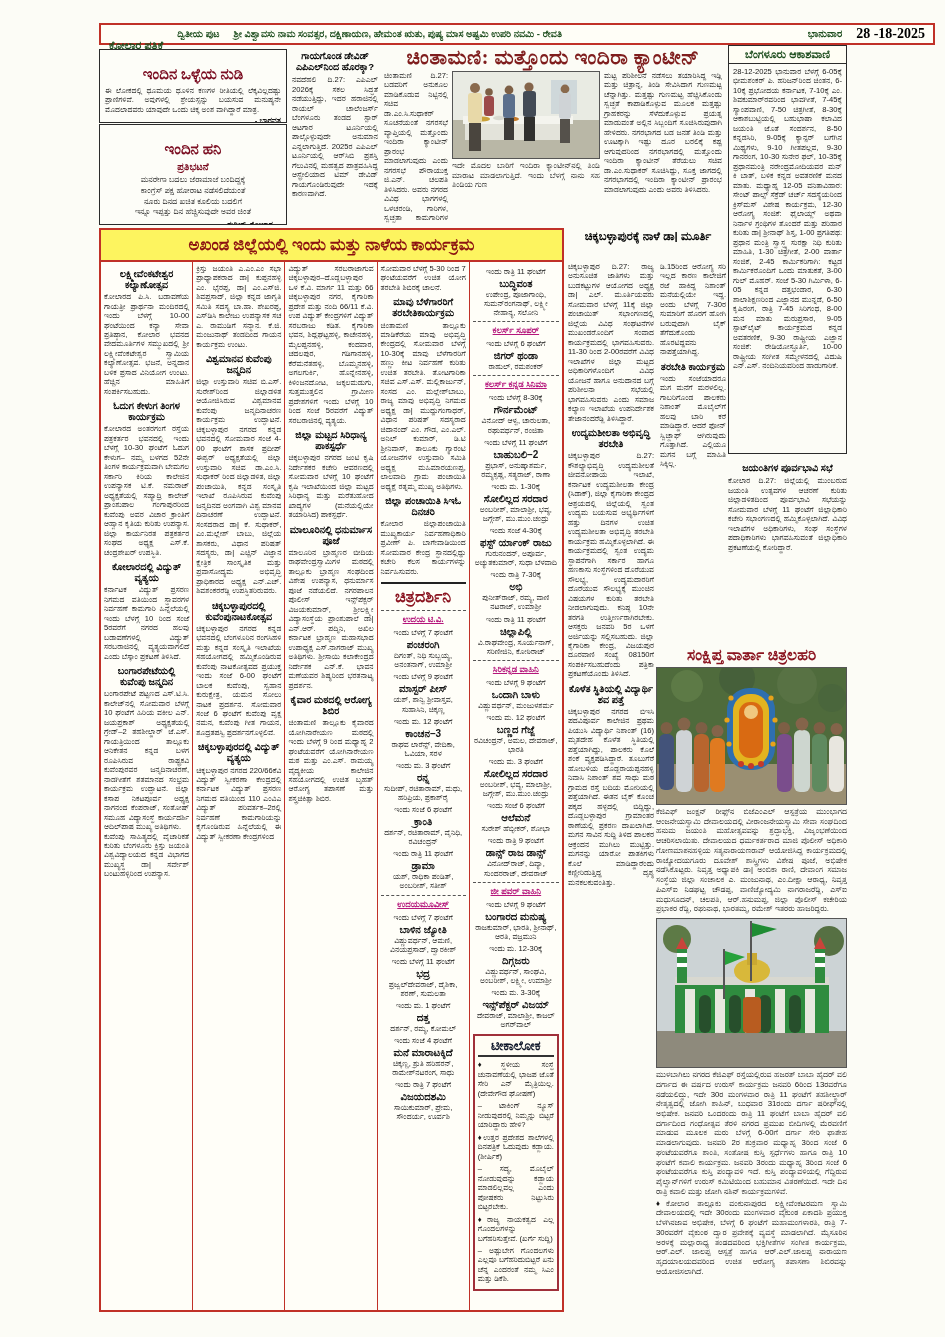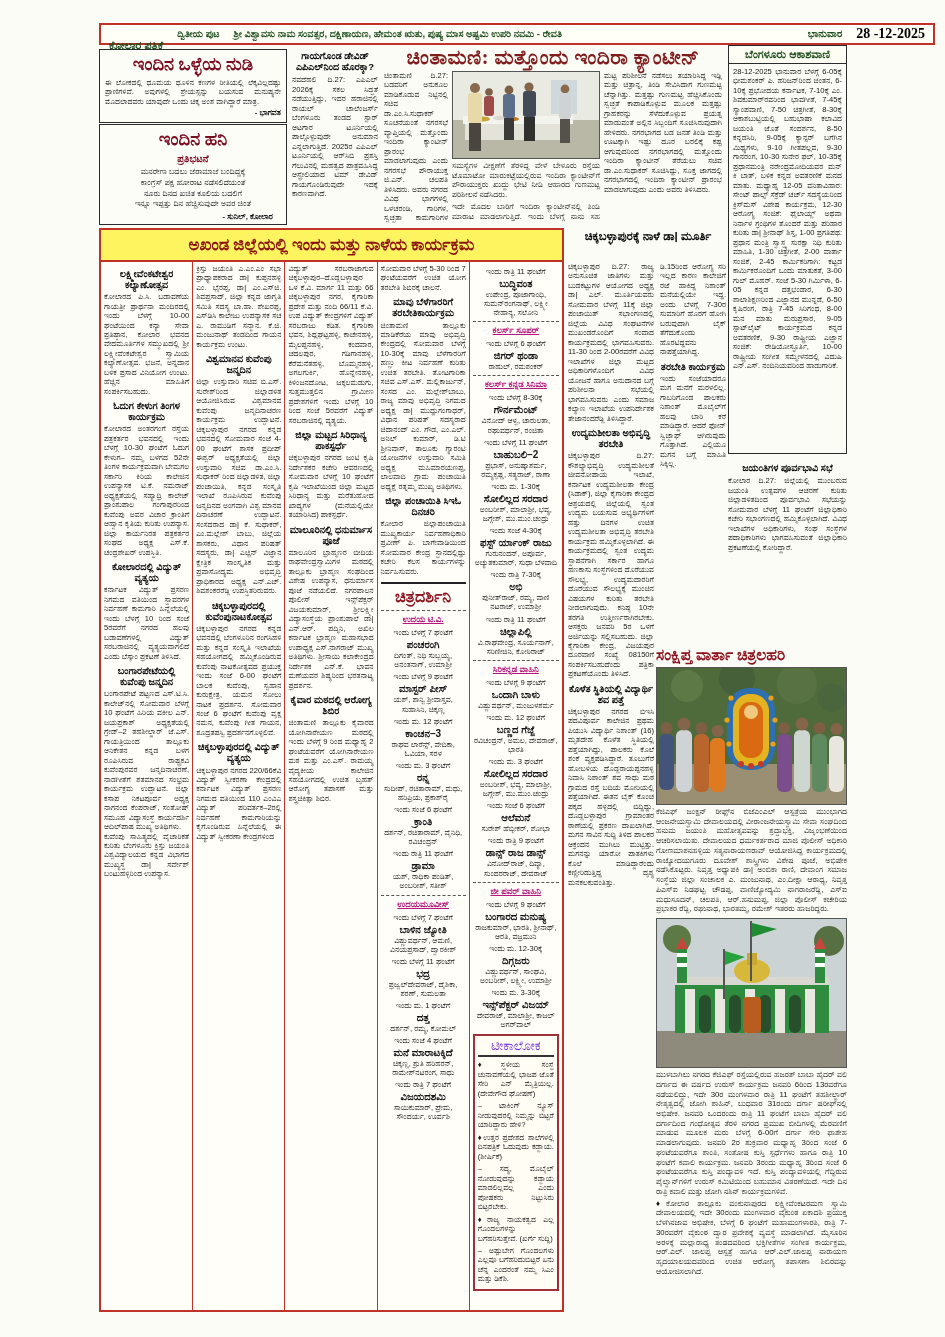--- a/index.html
+++ b/index.html
@@ -12,21 +12,21 @@
   
   .masthead{left:99px;top:23px;width:836px;height:22px;border:2px solid #c03128;
             display:flex;align-items:center;padding:0 8px;box-sizing:border-box;gap:14px;background:#fffef7;}
   .mh-title{font-weight:bold;font-size:11px;color:#1d4d1d;margin-top:23px;}
   .mh-sub{font-size:9.5px;color:#1d4d1d;font-weight:bold;}
   .mh-panch{font-size:9.5px;color:#1d4d1d;font-weight:bold;flex:1;}
   .mh-day{font-size:10px;color:#1d4d1d;font-weight:bold;}
   .mh-date{font-size:14px;font-weight:bold;color:#000;font-family:"Liberation Serif","DejaVu Serif",serif;}
   
   .q-title{font-family:"Liberation Serif","DejaVu Serif",serif;font-weight:bold;color:#7a0c20;
-           text-align:center;font-size:18px;margin:2px 0 3px;}
+           text-align:center;font-size:15px;margin:14px 0 3px;}
   .q-sub{font-weight:bold;color:#7a0c20;text-align:center;font-size:10px;margin:1px 0 2px;}
   .q-credit{font-size:7.8px;font-weight:bold;text-align:right;margin-top:2px;}
   .poem{font-size:8px;line-height:1.35;text-align:center;white-space:pre-line;}
   
   .headline-xl{font-weight:bold;font-size:20px;text-align:center;letter-spacing:.5px;color:#7f1d1d;
                font-family:"Liberation Serif","DejaVu Serif",serif;line-height:1.05;}
   .headline-m{font-weight:bold;font-size:11.5px;text-align:center;color:#000;line-height:1.2;}
   .headline-s{font-weight:bold;font-size:9.5px;text-align:center;color:#000;line-height:1.18;}
   
   .ak-title{border:1.5px solid #2b2b2b;background:#fffef4;text-align:center;font-weight:bold;
@@ -42,40 +42,40 @@
   .ehead{font-weight:bold;font-size:9.6px;text-align:center;line-height:1.15;margin:4px 0 2px;color:#000;}
   .bigtitle{font-family:"Liberation Serif","DejaVu Serif",serif;font-weight:bold;font-size:16px;
             color:#8b1420;text-align:center;margin:6px 0 2px;border-top:2px solid #222;padding-top:4px;}
   .channel{color:#b5177c;font-weight:bold;text-align:center;font-size:8.6px;text-decoration:underline;
            margin:4px 0 1px;border-top:1px dashed #555;padding-top:3px;}
   .time{text-align:center;font-size:7.6px;margin-top:3px;}
   .mtitle{text-align:center;font-weight:bold;font-size:10px;line-height:1.1;margin:1px 0;}
   .cast{text-align:center;font-size:7.6px;line-height:1.2;}
   
   .teeka{border:2.5px solid #a0303a;margin-top:5px;padding:2px 3px;background:#fffdf4;}
-  .teeka-title{font-weight:normal;font-size:13px;text-align:center;color:#6d28d9;
+  .teeka-title{font-weight:bold;font-size:13px;text-align:center;color:#0f172a;
                border-bottom:2px solid #333;margin-bottom:3px;padding-bottom:1px;
                font-family:"Liberation Serif","DejaVu Serif",serif;}
   
   .photo-frame{border:1px solid #555;overflow:hidden;background:#ccc;}
   .caption{font-size:7.8px;line-height:1.25;text-align:justify;margin-top:2px;}
   .briefs-title{font-family:"Liberation Serif","DejaVu Serif",serif;font-weight:bold;font-size:15.5px;
-                color:#8b1420;text-align:left;margin-bottom:3px;}
+                color:#8b1420;text-align:center;margin-bottom:3px;}
 </style>
 </head>
 <body>
 
 <div class="page">
 
   <div class="abs masthead">
     <span class="mh-title">ಕೋಲಾರ ಪತ್ರಿಕೆ</span>
     <span class="mh-sub">ದ್ವಿತೀಯ ಪುಟ</span>
     <span class="mh-panch">ಶ್ರೀ ವಿಶ್ವಾವಸು ನಾಮ ಸಂವತ್ಸರ, ದಕ್ಷಿಣಾಯಣ, ಹೇಮಂತ ಋತು, ಪುಷ್ಯ ಮಾಸ ಅಷ್ಟಮಿ ಉಪರಿ ನವಮಿ - ರೇವತಿ</span>
     <span class="mh-day">ಭಾನುವಾರ</span>
-    <span class="mh-date">28 -12-2025</span>
+    <span class="mh-date">28 -18-2025</span>
   </div>
 
   <div class="abs bx" style="left:99px;top:49px;width:188px;height:74px;padding:2px 5px;box-sizing:border-box;overflow:hidden;">
     <div class="q-title">ಇಂದಿನ ಒಳ್ಳೆಯ ನುಡಿ</div>
     <div class="para">ಈ ಲೋಕದಲ್ಲಿ ಧೂಮಯ ಧೂಳಿನ ಕಣಗಳ ರೀತಿಯಲ್ಲಿ ಲೆಕ್ಕವಿಲ್ಲದಷ್ಟು ಪ್ರಾಣಿಗಳಿವೆ. ಅವುಗಳಲ್ಲಿ ಶ್ರೇಯಸ್ಸನ್ನು ಬಯಸುವ ಮನುಷ್ಯನೇ ಮೊದಲಾದವರು ಯಾವುದೇ ಒಂದು ಚಿಕ್ಕ ಅಂಶ ವಾಗಿದ್ದಾರೆ ಮಾತ್ರ.</div>
     <div class="q-credit">- ಭಾಗವತ</div>
   </div>
 
   <div class="abs bx" style="left:99px;top:124px;width:188px;height:101px;padding:2px 13px;box-sizing:border-box;overflow:hidden;">
     <div class="q-title">ಇಂದಿನ ಹನಿ</div>
@@ -127,21 +127,20 @@
               <circle cx="112" cy="17" r="4.4" fill="#8a6a4d"></circle>
                 <rect x="106" y="21" width="12" height="26" rx="3" fill="#cfd3d6"></rect>
                 <rect x="107" y="47" width="10" height="24" fill="#55514b"></rect>
             </g>
             <g>
               <circle cx="36" cy="20" r="3.8" fill="#7d5f45"></circle>
                 <rect x="31" y="24" width="10" height="20" rx="3" fill="#9c4a4a"></rect>
             </g>
           </svg>
         </div>
-        <div class="caption">ಸಮಸ್ಯೆಗಳ ವೀಕ್ಷಣೆಗೆ ತೆರಳಿದ್ದ ವೇಳೆ ಬೇಳೂರು ರಸ್ತೆಯ ಟೊಮಾಟೋ ಮಾರುಕಟ್ಟೆಯಲ್ಲಿರುವ ಇಂದಿರಾ ಕ್ಯಾಂಟೀನ್‌ಗೆ ಪೌರಾಯುಕ್ತರು ಖುದ್ದು ಭೇಟಿ ನೀಡಿ ಆಹಾರದ ಗುಣಮಟ್ಟ ಪರಿಶೀಲನೆ ನಡೆಸಿದರು.</div>
         <div class="caption">ಇದೇ ಮೊದಲ ಬಾರಿಗೆ ಇಂದಿರಾ ಕ್ಯಾಂಟೀನ್‌ನಲ್ಲಿ ತಿಂಡಿ ಮಾರಾಟ ಮಾಡಲಾಗುತ್ತಿದೆ. ಇಂದು ಬೆಳಗ್ಗೆ ನಾನು ಸಹ ತಿಂಡಿಯ ಗುಣ</div>
       </div>
       <div class="para" style="flex:1;">ಮಟ್ಟ ಪರಿಶೀಲನೆ ನಡೆಸಲು ತಯಾರಿಸಿದ್ದ ಇಡ್ಲಿ ಮತ್ತು ಚಿತ್ರಾನ್ನ, ತಿಂಡಿ ಸೇವಿಸಿದಾಗ ಗುಣಮಟ್ಟ ಚೆನ್ನಾಗಿತ್ತು. ಮತ್ತಷ್ಟು ಗುಣಮಟ್ಟ ಹೆಚ್ಚಿಸಿಕೊಂಡು ಸ್ವಚ್ಛತೆ ಕಾಪಾಡಿಕೊಳ್ಳುವ ಮೂಲಕ ಮತ್ತಷ್ಟು ಗ್ರಾಹಕರನ್ನು ಸೆಳೆದುಕೊಳ್ಳುವ ಪ್ರಯತ್ನ ಮಾಡುವಂತೆ ಅಲ್ಲಿನ ಸಿಬ್ಬಂದಿಗೆ ಸೂಚಿಸಿರುವುದಾಗಿ ಹೇಳಿದರು. ನಗರಭಾಗದ ಬಡ ಜನತೆ ತಿಂಡಿ ಮತ್ತು ಊಟಕ್ಕಾಗಿ ಇಷ್ಟು ದೂರ ಬರಲಿಕ್ಕೆ ಕಷ್ಟ ಆಗುವುದರಿಂದ ನಗರಭಾಗದಲ್ಲಿ ಮತ್ತೊಂದು ಇಂದಿರಾ ಕ್ಯಾಂಟೀನ್ ತೆರೆಯಲು ಸಚಿವ ಡಾ.ಎಂ.ಸುಧಾಕರ್ ಸೂಚಿಸಿದ್ದು, ಸೂಕ್ತ ಜಾಗದಲ್ಲಿ ನಗರಭಾಗದಲ್ಲಿ ಇಂದಿರಾ ಕ್ಯಾಂಟೀನ್ ಪ್ರಾರಂಭ ಮಾಡಲಾಗುವುದು ಎಂದು ಅವರು ತಿಳಿಸಿದರು.</div>
     </div>
   </div>
 
   <div class="abs" style="left:728px;top:45px;width:119px;">
     <div class="ak-title">ಬೆಂಗಳೂರು ಆಕಾಶವಾಣಿ</div>
     <div class="ak-body para" style="height:390px;">28-12-2025 ಭಾನುವಾರ ಬೆಳಗ್ಗೆ 6-05ಕ್ಕೆ ಭೀಮಶಂಕರ್ ಪಿ. ಹರಿಜನ್‌ರಿಂದ ಚಿಂತನ, 6-10ಕ್ಕೆ ಪ್ರಭೋದಯ ಕರ್ನಾಟಕ, 7-10ಕ್ಕೆ ಎಂ. ಶಿವಕುಮಾರ್‌ರವರಿಂದ ಭಾವಗೀತೆ, 7-45ಕ್ಕೆ ಸ್ಯಾಂಪವಾಣಿ, 7-50 ಚಿತ್ರಗೀತೆ, 8-30ಕ್ಕೆ ಆಕಾಶಬುಟ್ಟಿಯಲ್ಲಿ ಬಹುಭಾಷಾ ಕಲಾವಿದ ಜಯಂತಿ ಜೊತೆ ಸಂದರ್ಶನ, 8-50 ಕನ್ನಡಸಿರಿ, 9-05ಕ್ಕೆ ಕ್ಯಾನ್ಸರ್ ಬಗೆಗಿನ ಮಿಥ್ಯಗಳು, 9-10 ಗೀತಪಲ್ಲವ, 9-30 ಗಾನರಂಗ, 10-30 ಸುನೇರ ಫಲ್, 10-35ಕ್ಕೆ ಪ್ರಧಾನಮಂತ್ರಿ ನರೇಂದ್ರಮೋದಿಯವರ ಮನ್ ಕಿ ಬಾತ್, ಬಳಿಕ ಕನ್ನಡ ಅವತರಣಿಕೆ ಮನದ ಮಾತು. ಮಧ್ಯಾಹ್ನ 12-05 ವನಿತಾವಿಹಾರ: ಸೇಂಟ್ ಪಾಲ್ಸ್ ಸೆಕ್ರೆಡ್ ಚರ್ಚ್ ಸದಸ್ಯೆಯರಿಂದ ಕ್ರಿಸ್‌ಮಸ್ ವಿಶೇಷ ಕಾರ್ಯಕ್ರಮ, 12-30 ಆರೋಗ್ಯ ಸಂಜಿಕೆ: ಫೈಲಾಯ್ಡ್ ಅಥವಾ ನಿರ್ನಾಳ ಗ್ರಂಥಿಗಳ ತೊಂದರೆ ಮತ್ತು ಪರಿಹಾರ ಕುರಿತು ಡಾ| ಶ್ರೀನಾಥ್ ಶಿಸ್ತ, 1-00 ಪ್ರಗತಿಪಥ: ಪ್ರಧಾನ ಮಂತ್ರಿ ಸ್ವಾಸ್ಥ್ಯ ಸುರಕ್ಷಾ ನಿಧಿ ಕುರಿತು ಮಾಹಿತಿ, 1-30 ಚಿತ್ರಗೀತೆ, 2-00 ವಾರ್ತಾ ಸಂಜಿಕೆ, 2-45 ಕಾರ್ಮಿಕರಿಗಾಗಿ: ಕಟ್ಟಡ ಕಾರ್ಮಿಕರೊಂದಿಗೆ ಒಂದು ಮಾತುಕತೆ, 3-00 ಗುಲ್ ಮೊಹರ್. ಸಂಜೆ 5-30 ಗಿರ್ಮಿಳಾ, 6-05 ಕನ್ನಡ ದತ್ತಭಂಡಾರ, 6-30 ಶಾಲಾಶಿಕ್ಷಣರಿಂದ ಎಜ್ಞಾನದ ಮುನ್ನಡೆ, 6-50 ಕೃಷಿರಂಗ, ರಾತ್ರಿ 7-45 ಸಿರಿಗಂಧ, 8-00 ಮನ ಮಾತು ಮರುಪ್ರಸಾರ, 9-05 ಸ್ಪಾಟ್‌ಲೈಟ್ ಕಾರ್ಯಕ್ರಮದ ಕನ್ನಡ ಅವತರಣಿಕೆ, 9-30 ರಾಷ್ಟ್ರೀಯ ಎಜ್ಞಾನ ಸಂಜಿಕೆ: ರೇಡಿಯೋಸ್ಫೂರ್ತಿ, 10-00 ರಾಷ್ಟ್ರೀಯ ಸಂಗೀತ ಸಮ್ಮೇಳನದಲ್ಲಿ ವಿದುಷಿ ಎನ್.ಎಸ್. ನಂದಿನಿಯವರಿಂದ ಹಾಡುಗಾರಿಕೆ.</div>
   </div>

